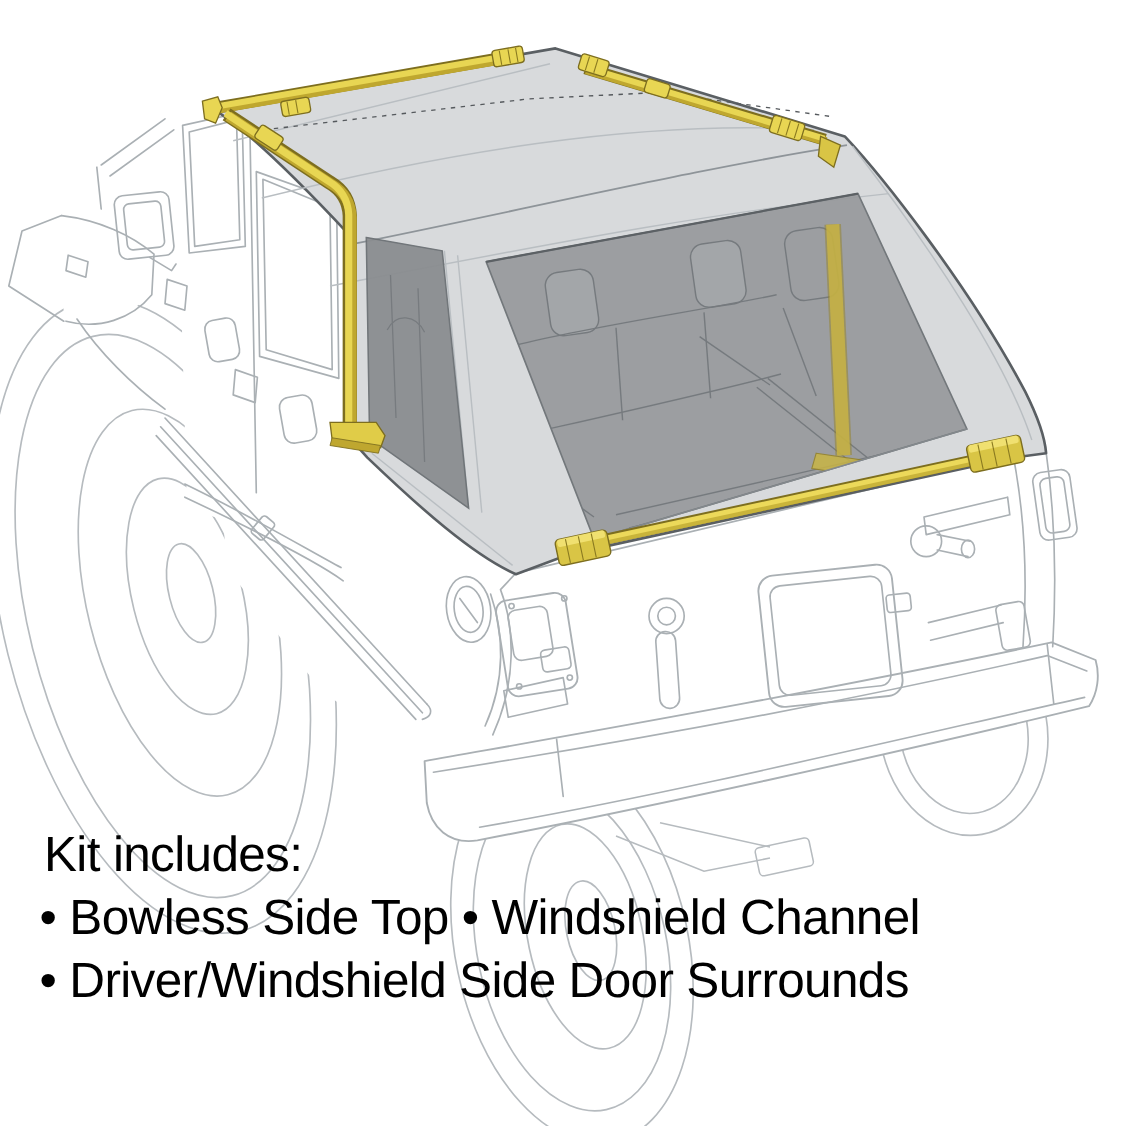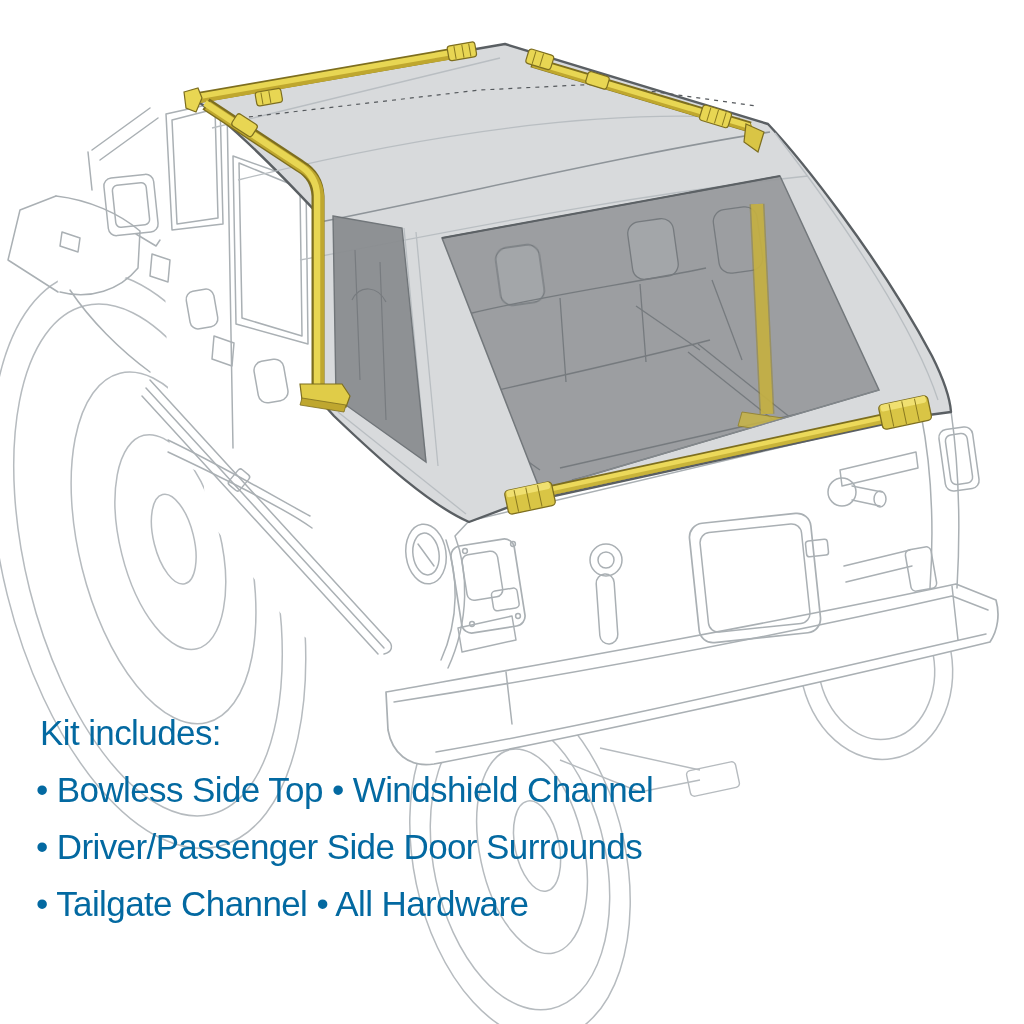--- a/index.html
+++ b/index.html
@@ -1,20 +1,20 @@
 <!DOCTYPE html>
 <html><head>
 <meta charset="utf-8">
 <style>
   html,body{margin:0;padding:0;background:#ffffff;}
   .stage{position:relative;width:1024px;height:1024px;background:#ffffff;overflow:hidden;
          font-family:"Liberation Sans",sans-serif;}
   .stage svg{position:absolute;left:0;top:0;}
-  .kit-block{position:absolute;left:36px;top:704px;color:#0369a1;
-             font-size:35px;line-height:57px;letter-spacing:-0.6px;white-space:nowrap;}
+  .kit-block{position:absolute;left:36px;top:748px;color:#000000;
+             font-size:45px;line-height:57px;letter-spacing:-0.6px;white-space:nowrap;}
   .kit-heading{padding-left:4px;}
 </style>
 </head>
 <body>
 
 <div class="stage">
 
 <svg width="1024" height="1024" viewBox="0 0 1024 1024">
   <defs>
     <clipPath id="rearGlassClip">
@@ -263,17 +263,16 @@
         <rect x="882" y="400" width="46" height="7" rx="2" fill="#f0e070" stroke="none"></rect>
         <path d="M891,401 L891,424 M904,401 L904,424 M917,401 L917,424" stroke="#8a7a20" stroke-width="1"></path>
       </g>
     </g>
   </g>
 </svg>
 
   <div class="kit-block">
     <div class="kit-heading">Kit includes:</div>
     <div class="kit-line">• Bowless Side Top • Windshield Channel</div>
-    <div class="kit-line">• Driver/Passenger Side Door Surrounds</div>
-    <div class="kit-line">• Tailgate Channel • All Hardware</div>
+    <div class="kit-line">• Driver/Windshield Side Door Surrounds</div>
   </div>
 
 </div>
 
 </body></html>

